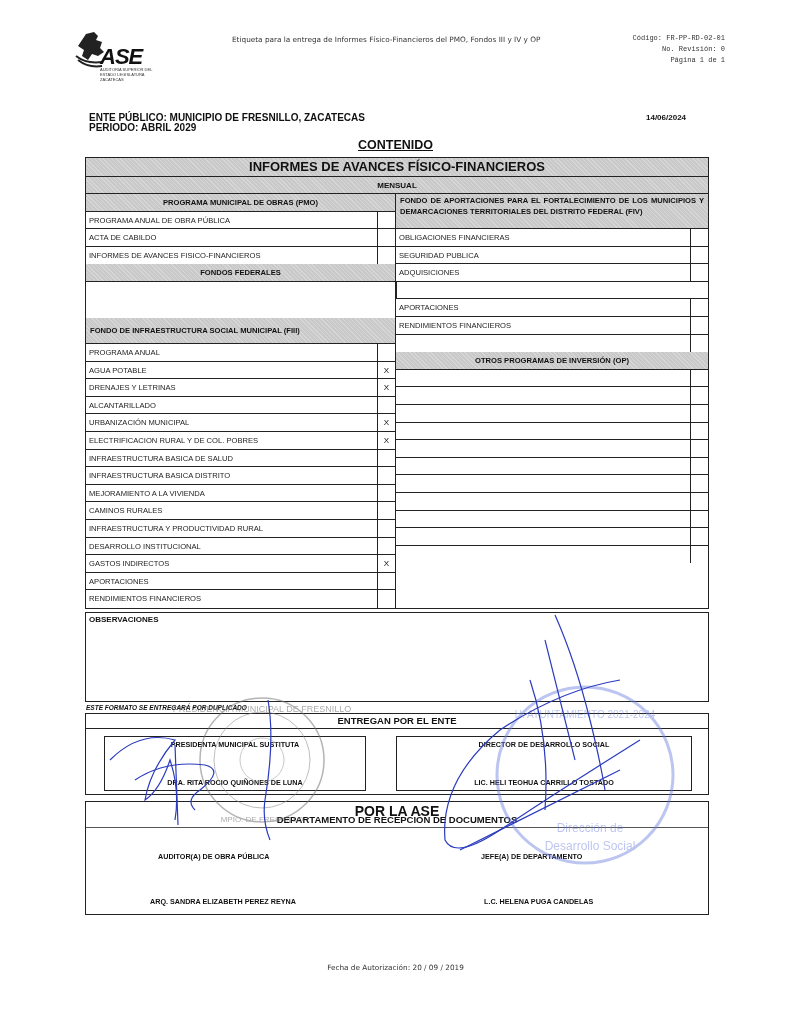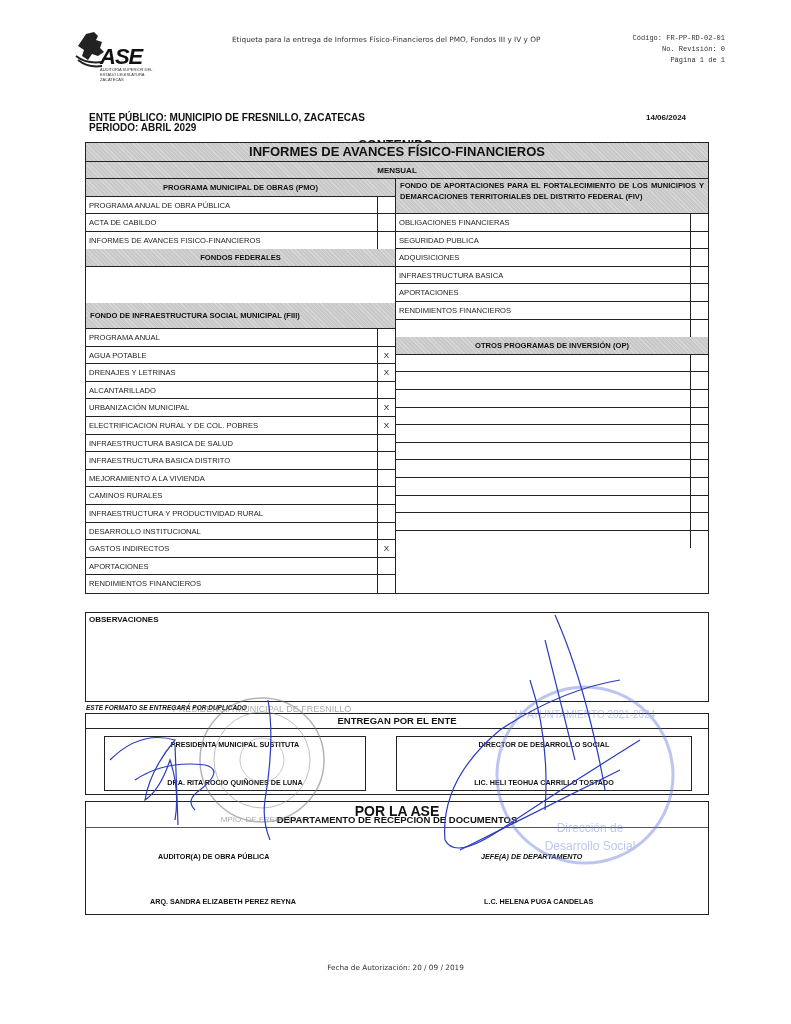--- a/index.html
+++ b/index.html
@@ -13,21 +13,21 @@
   .logo-text { left: 100px; top: 44px; font-family: "Liberation Sans", sans-serif; font-weight: 900; font-style: italic; font-size: 22px; color: #111; letter-spacing: -1px; }
   .logo-sub { left: 100px; top: 67px; font-size: 4px; color: #333; line-height: 5px; width: 60px; }
   .header-title { left: 232px; top: 35px; font-size: 7.3px; color: #333; font-family: "DejaVu Sans", sans-serif; }
   .header-meta { right: 66px; top: 33px; font-size: 7px; color: #333; text-align: right; line-height: 11px; font-family: Liberation Mono, monospace; }
 
   .ente { left: 89px; top: 113px; font-size: 10px; font-weight: bold; line-height: 10px; }
   .date { left: 646px; top: 113px; font-size: 8px; font-weight: bold; }
   .contenido { left: 0; width: 791px; top: 138px; text-align: center; font-size: 12.5px; font-weight: bold; text-decoration: underline; }
 
   
-  .grid { left: 85px; top: 142px; width: 624px; border: 1.4px solid #222; }
+  .grid { left: 85px; top: 157px; width: 624px; border: 1.4px solid #222; }
   .hatch { background-color: #c9c9c9; background-image: repeating-linear-gradient(45deg, rgba(255,255,255,0.25) 0 1px, transparent 1px 3px); }
   .title-row { height: 19px; border-bottom: 1.2px solid #222; text-align: center; font-size: 13px; font-weight: bold; line-height: 18px; }
   .sub-row { height: 17px; border-bottom: 1.2px solid #222; text-align: center; font-size: 8px; font-weight: bold; line-height: 17px; }
 
   .cols { position: relative; display: flex; }
   .col { position: relative; }
   .col-left { width: 310px; border-right: 1.2px solid #222; }
   .col-right { flex: 1; }
 
   .row { display: flex; height: 17.6px; border-bottom: 1px solid #222; font-size: 7.6px; }
@@ -182,21 +182,20 @@
           </div>
           <div class="row">
             <div class="cell-label">SEGURIDAD PUBLICA</div>
             <div class="cell-mark"></div>
           </div>
           <div class="row">
             <div class="cell-label">ADQUISICIONES</div>
             <div class="cell-mark"></div>
           </div>
           <div class="row">
-            <div class="cell-label">INFRAESTRUCTURA BASICA</div>
             <div class="cell-mark"></div>
           </div>
           <div class="row">
             <div class="cell-label">APORTACIONES</div>
             <div class="cell-mark"></div>
           </div>
           <div class="row">
             <div class="cell-label">RENDIMIENTOS FINANCIEROS</div>
             <div class="cell-mark"></div>
           </div>
@@ -273,21 +272,21 @@
     <div class="role">DIRECTOR DE DESARROLLO SOCIAL</div>
     <div class="name">LIC. HELI TEOHUA CARRILLO TOSTADO</div>
   </div>
 </div>
 
 <div class="abs ase">
   <div class="ase-t1">POR LA ASE</div>
   <div class="ase-t2">DEPARTAMENTO DE RECEPCIÓN DE DOCUMENTOS</div>
   <div class="ase-line"></div>
   <div class="ase-label" style="left:72px;top:50px;">AUDITOR(A) DE OBRA PÚBLICA</div>
-  <div class="ase-label" style="left:395px;top:50px;font-style:italic;">JEFE(A) DE DEPARTAMENTO</div>
+  <div class="ase-label" style="left:395px;top:50px;">JEFE(A) DE DEPARTAMENTO</div>
   <div class="ase-label" style="left:64px;top:95px;">ARQ. SANDRA ELIZABETH PEREZ REYNA</div>
   <div class="ase-label" style="left:398px;top:95px;">L.C. HELENA PUGA CANDELAS</div>
 </div>
 
 <div class="abs footer">Fecha de Autorización: 20 / 09 / 2019</div>
 
 <svg class="abs overlay" viewBox="0 0 791 1024">
   <g opacity="0.55">
     <circle cx="262" cy="760" r="62" fill="none" stroke="#777" stroke-width="1.5"></circle>
     <circle cx="262" cy="760" r="48" fill="none" stroke="#888" stroke-width="1"></circle>

